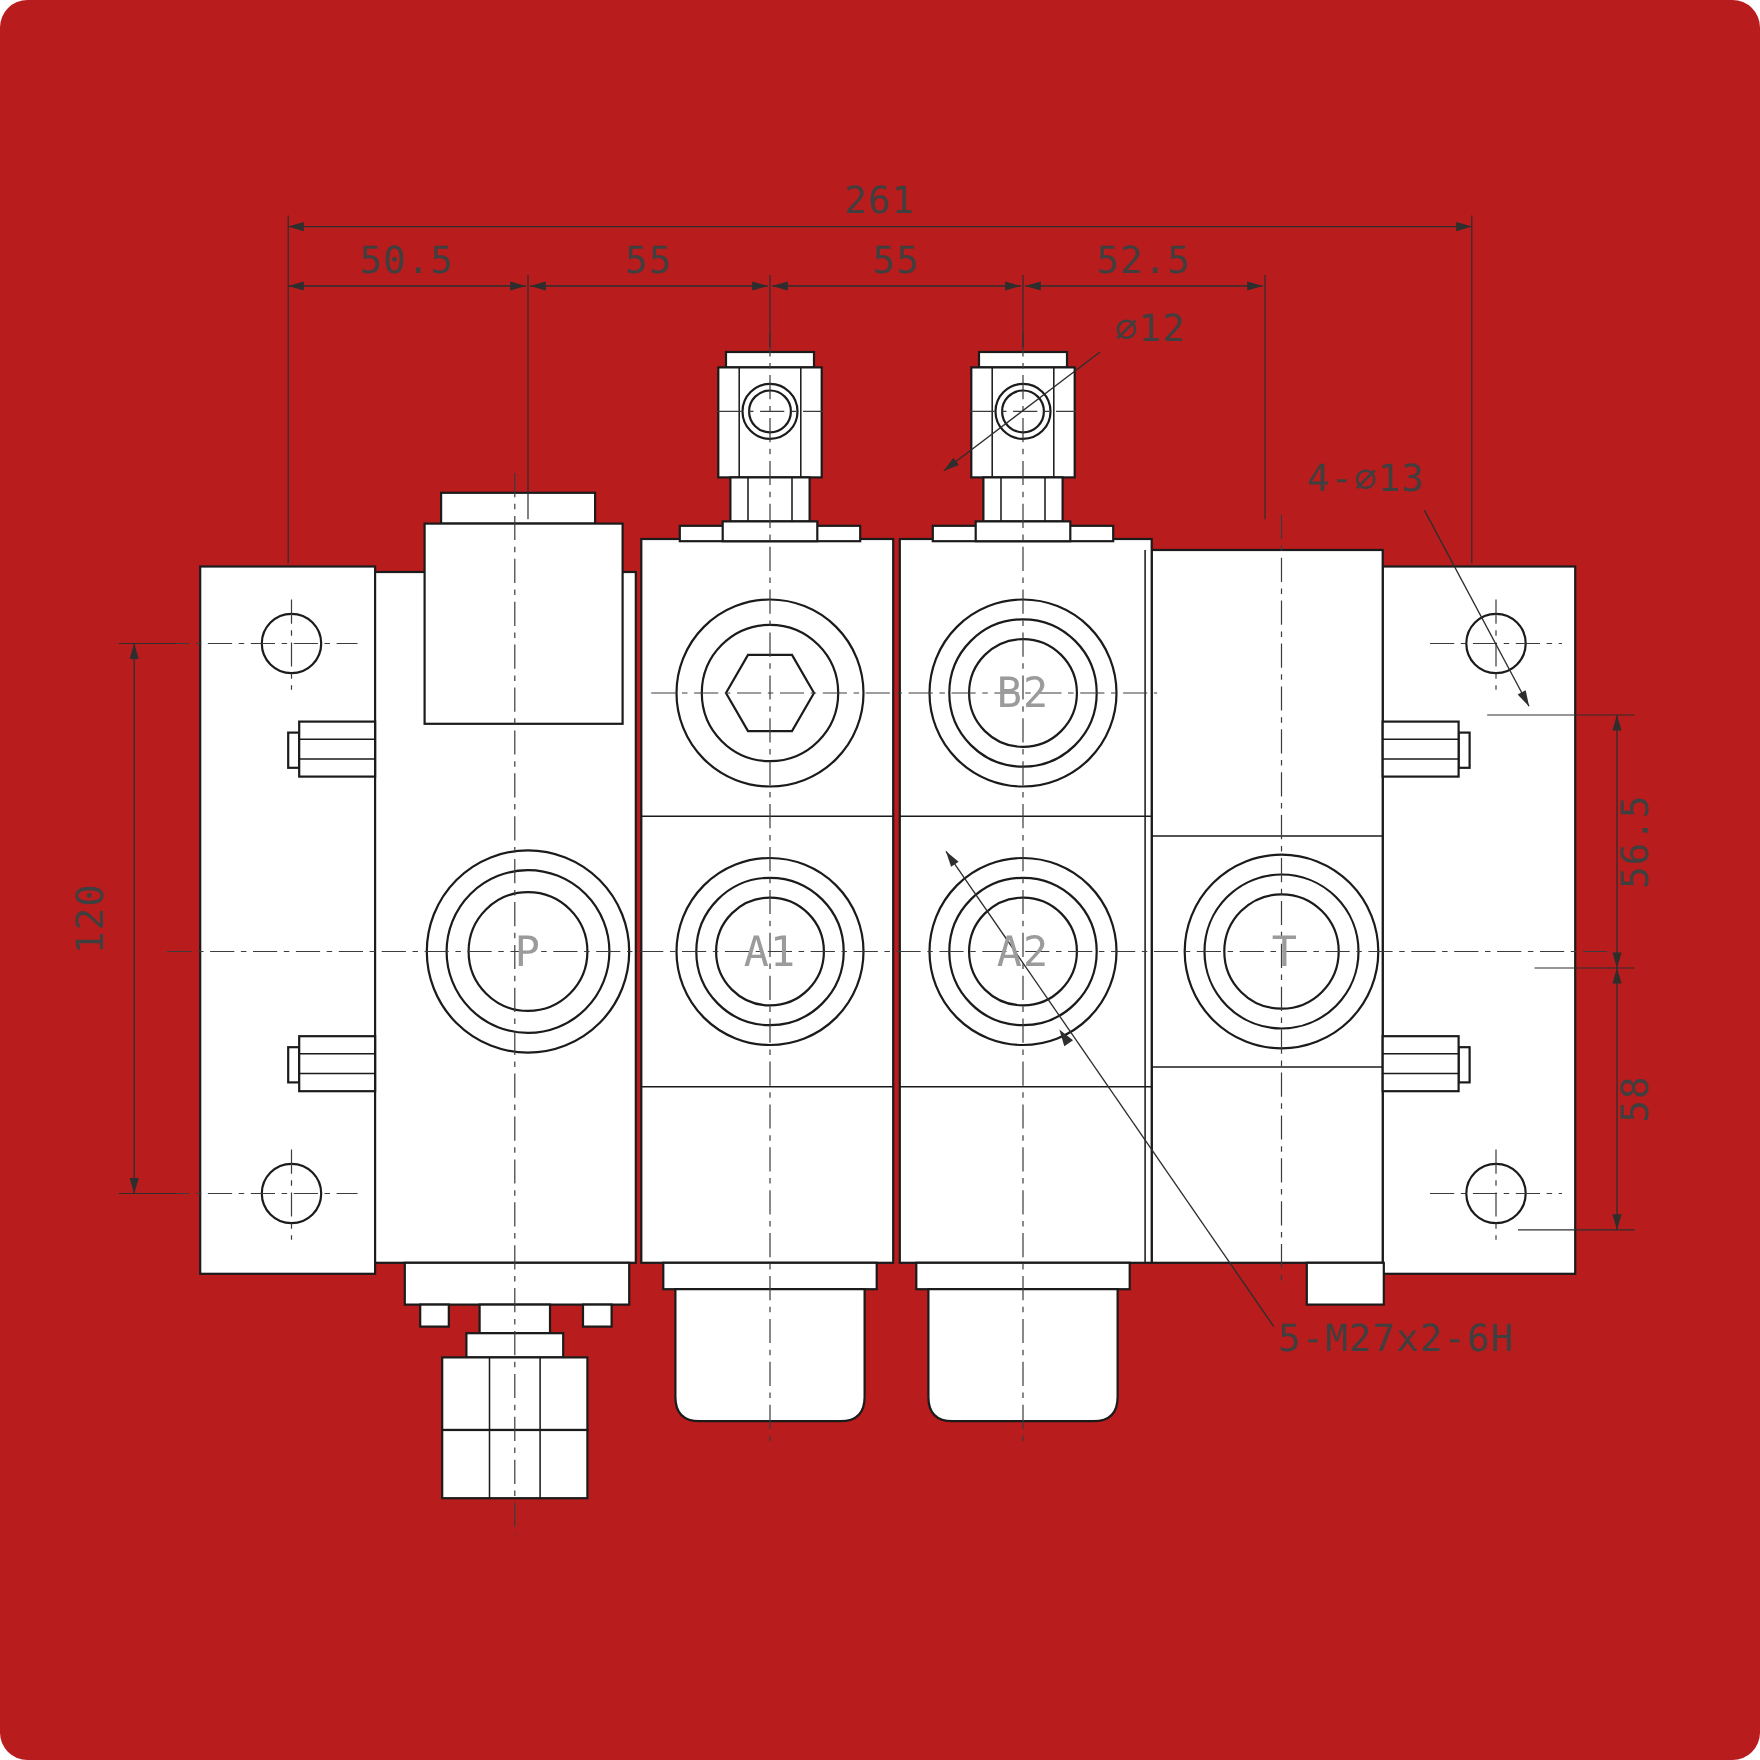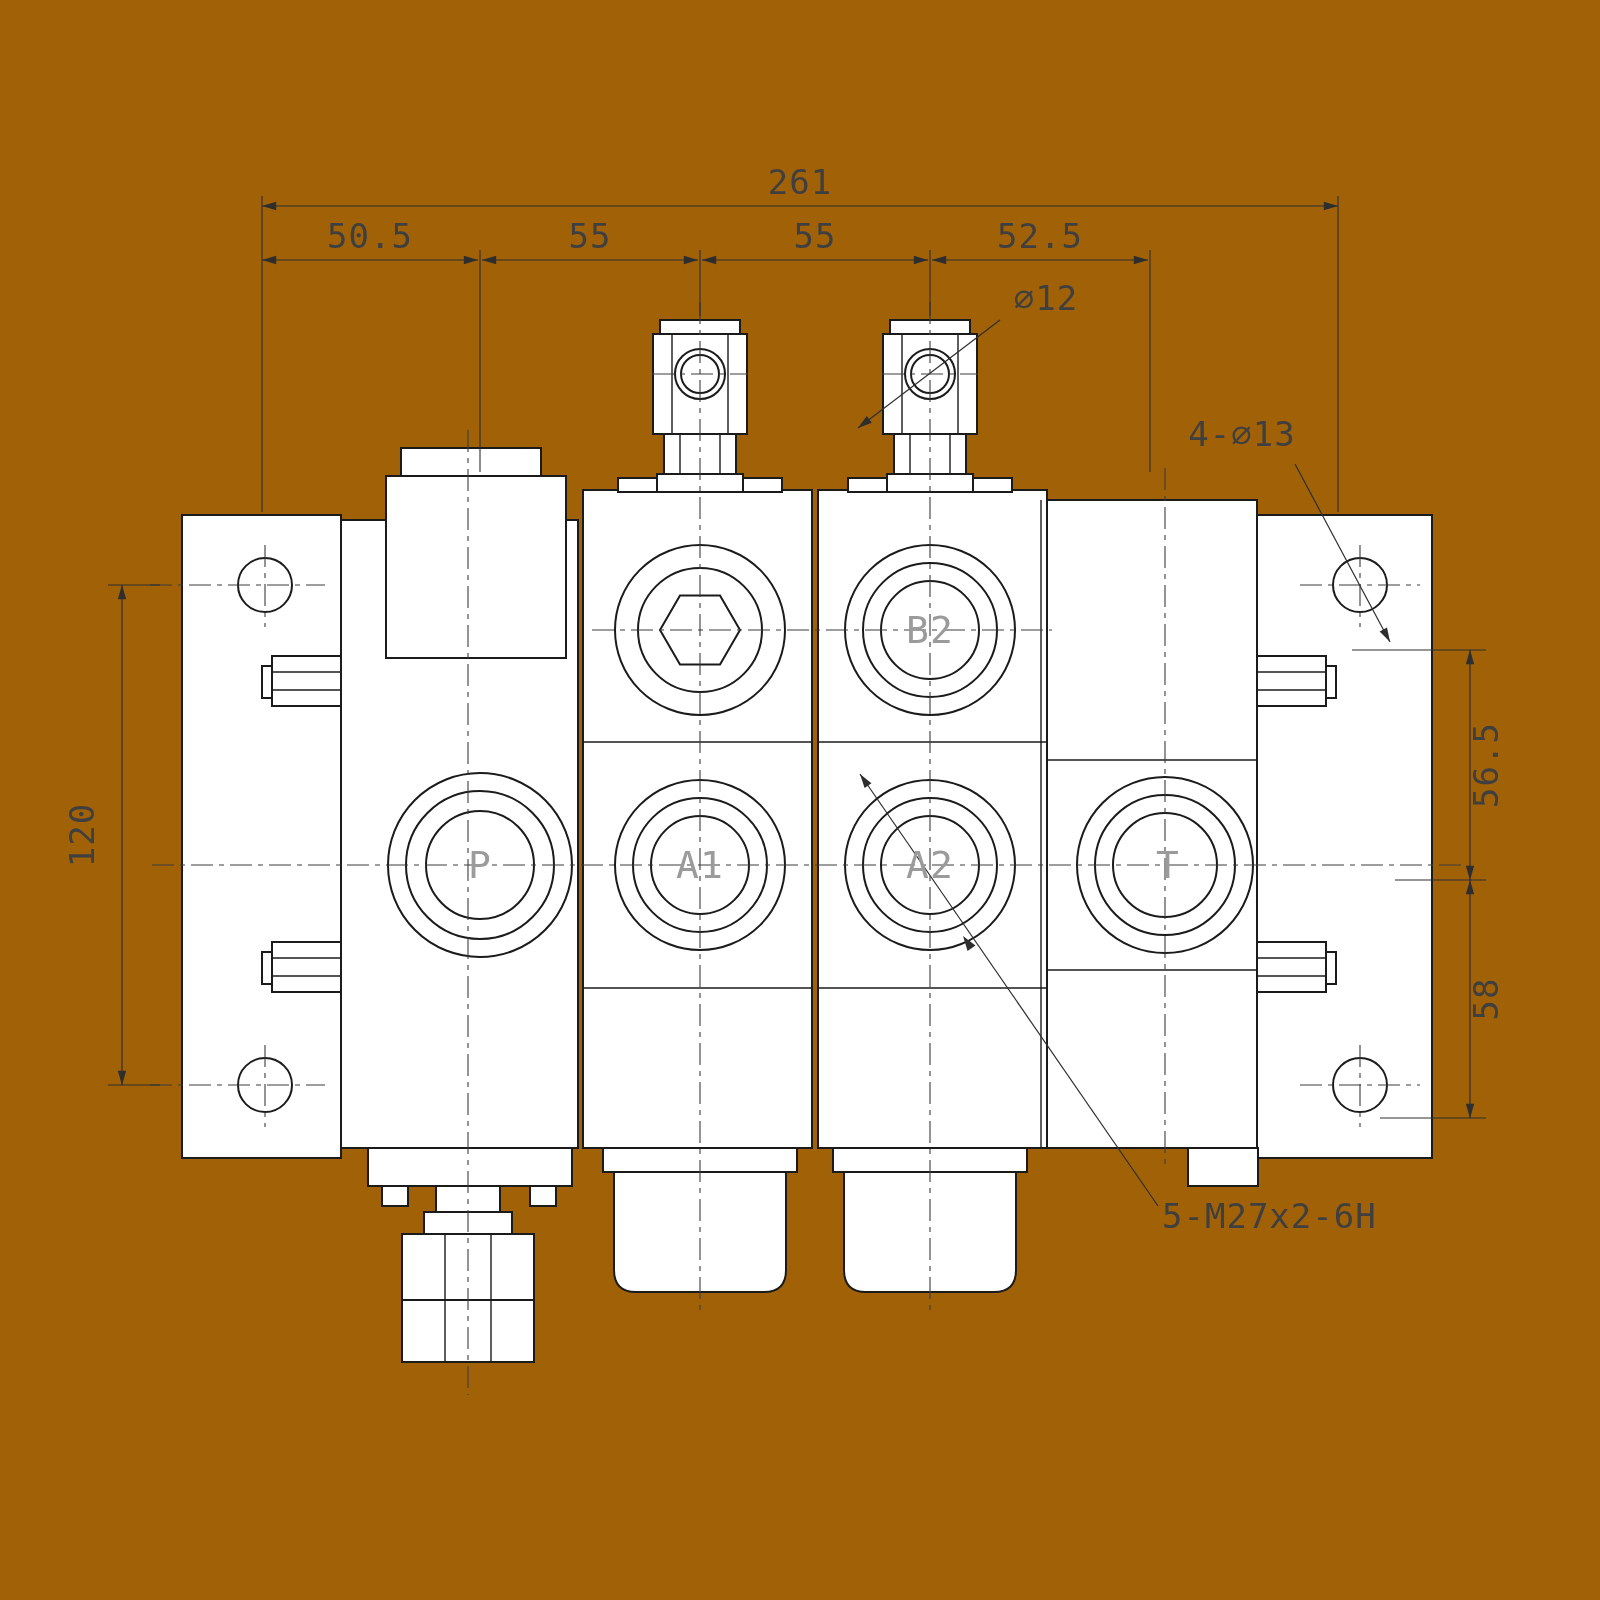--- a/index.html
+++ b/index.html
@@ -1,16 +1,16 @@
 <!DOCTYPE html>
 <html><head>
 <meta charset="utf-8">
 <style>
   html,body{margin:0;padding:0;background:#fff;}
-  .page{width:1600px;height:1600px;background:#a16207;position:relative;font-family:"DejaVu Sans Mono",monospace;}
+  .page{width:1600px;height:1600px;background:#b91c1c;position:relative;font-family:"DejaVu Sans Mono",monospace;border-radius:25px;}
   svg{display:block}
   .obj{fill:none;stroke:#1b1b1b;stroke-width:2;stroke-linejoin:miter}
   .objf{fill:#ffffff;stroke:#1b1b1b;stroke-width:2;stroke-linejoin:miter}
   .thin{fill:none;stroke:#1b1b1b;stroke-width:1.4}
   .cl{fill:none;stroke:#3c3c3c;stroke-width:1.1;stroke-dasharray:22 6 5 6}
   .dim{fill:none;stroke:#2e2e2e;stroke-width:1.2}
   .ext{fill:none;stroke:#2e2e2e;stroke-width:1.1}
   .dimtext{font:34px "DejaVu Sans Mono",monospace;fill:#3f3f3f;letter-spacing:1px}
   .porttext{font:38px "DejaVu Sans Mono",monospace;fill:#9b9b9b;letter-spacing:1px}
 </style>

